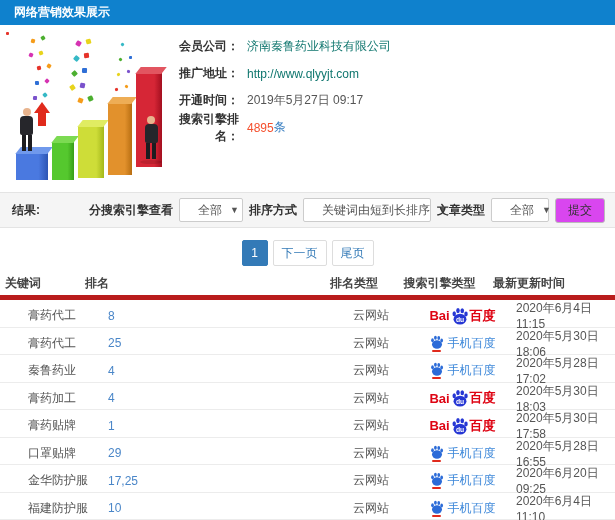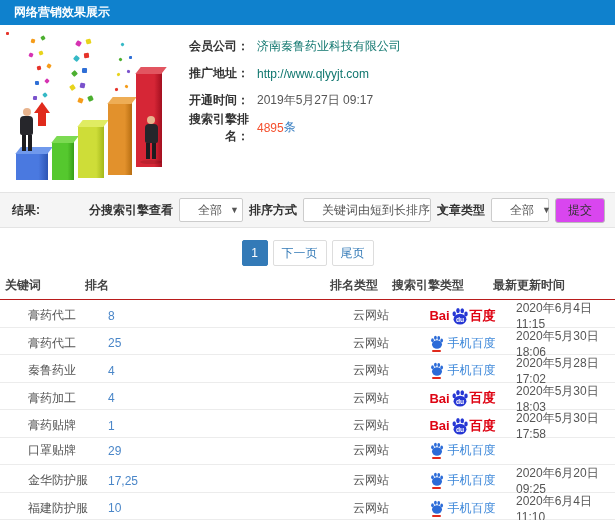--- a/index.html
+++ b/index.html
@@ -24,21 +24,21 @@
   .arrow-up .tri { width:0; height:0; border-left:8px solid transparent; border-right:8px solid transparent; border-bottom:11px solid #e02a1c; }
   .arrow-up .stem { width:8px; height:13px; background:#e02a1c; margin-left:4px; }
   .person { position:absolute; }
   .person .head { width:8px; height:8px; border-radius:50%; background:#e8b48e; margin:0 auto; }
   .person .torso { width:13px; height:19px; background:#26262b; border-radius:4px 4px 2px 2px; margin:0 auto; }
   .person .legs { display:flex; justify-content:center; gap:2px; }
   .person .legs i { display:block; width:4px; height:16px; background:#1c1c20; }
   .person .shadow { width:22px; height:4px; border-radius:50%; background:rgba(0,0,0,.12); margin:1px auto 0; }
 
   
-  .info { position:absolute; left:181px; top:8px; width:430px; }
+  .info { position:absolute; left:171px; top:8px; width:430px; }
   .info-row { display:flex; align-items:center; height:27px; font-size:12px; }
   .i-label { width:68px; text-align:right; color:#333; font-weight:bold; flex:0 0 68px; }
   .i-value { margin-left:8px; color:#555; }
   .i-value.link { color:#0f766e; cursor:pointer; }
   .i-value.hl { color:#f4502e; }
   .i-suffix { color:#3a7fc1; }
 
   
   .filterbar { position:absolute; left:0; top:192px; width:615px; height:36px; background:#f5f5f5; border-top:1px solid #e4e4e4; border-bottom:1px solid #e4e4e4; display:flex; align-items:center; font-size:12px; }
   .result-label { margin-left:12px; font-weight:bold; color:#333; }
@@ -53,21 +53,21 @@
 
   
   .pagination { position:absolute; left:0; top:240px; width:615px; display:flex; justify-content:center; gap:5px; }
   .pg { height:26px; min-width:26px; display:flex; align-items:center; justify-content:center; font-size:12px; border:1px solid #ddd; border-radius:2px; padding:0 8px; cursor:pointer; }
   .pg.current { background:#337ab7; border-color:#337ab7; color:#fff; }
   .pg.btn { background:#fff; color:#337ab7; }
 
   
   .rank-table { position:absolute; left:0; top:272px; width:615px; }
   .trow { display:grid; grid-template-columns:80px 245px 62px 95px 1fr; align-items:center; padding-left:5px; border-bottom:1px solid #ececec; font-size:12px; color:#555; }
-  .trow.head { height:28px; font-weight:bold; color:#444; border-bottom:1px solid #b91c1c; }
+  .trow.head { height:28px; font-weight:bold; color:#444; border-bottom:5px solid #b91c1c; }
   .trow.body { height:27.5px;padding-left:28px; }
   .c-rank { color:#4a86c8; cursor:pointer; }
   .c-engine { display:flex; justify-content:center; align-items:flex-end; }
   .c-date { padding-left:6px; }
 
   
   .bd { display:inline-flex; align-items:center; gap:1px; }
   .bd b { color:#de0413; font-size:13px; font-weight:bold; letter-spacing:0; }
   .bdm { display:inline-flex; align-items:center; gap:4px; }
   .bdm em { font-style:normal; color:#3c87d9; font-size:12px; }
@@ -208,21 +208,21 @@
     <span class="pg current">1</span>
     <span class="pg btn">下一页</span>
     <span class="pg btn">尾页</span>
   </div>
 
   <div class="rank-table">
     <div class="trow head" id="thead">
         <span>关键词</span>
         <span>排名</span>
         <span>排名类型</span>
-        <span style="text-align: left;">搜索引擎类型</span>
+        <span style="text-align: center;">搜索引擎类型</span>
         <span style="padding-left: 6px;">最新更新时间</span>
       </div>
     <div id="tbody">
         <div class="trow body">
           <span>膏药代工</span>
           <span class="c-rank">8</span>
           <span>云网站</span>
           <div class="c-engine">
             <span class="bd">
               <b>Bai</b>
@@ -333,20 +333,21 @@
                   <ellipse cx="9.3" cy="4.8" rx="2.4" ry="3.4" fill="#2b6bd8"></ellipse>
                   <ellipse cx="15" cy="5" rx="2.4" ry="3.4" fill="#2b6bd8"></ellipse>
                   <ellipse cx="20" cy="9.4" rx="2.3" ry="3.3" fill="#2b6bd8"></ellipse>
                   <ellipse cx="12" cy="16.2" rx="8.6" ry="7.2" fill="#2b6bd8"></ellipse>
                 </svg>
                 <i class="redbar"></i>
               </span>
               <em>手机百度</em>
             </span>
           </div>
+          <span class="c-date">2020年5月28日 16:55</span>
         </div>
         <div class="trow body">
           <span>金华防护服</span>
           <span class="c-rank">17,25</span>
           <span>云网站</span>
           <div class="c-engine">
             <span class="bdm">
               <span class="pawwrap">
                 <svg width="14" height="14" viewBox="0 0 24 24">
                   <ellipse cx="4.3" cy="9" rx="2.3" ry="3.4" fill="#2b6bd8"></ellipse>

